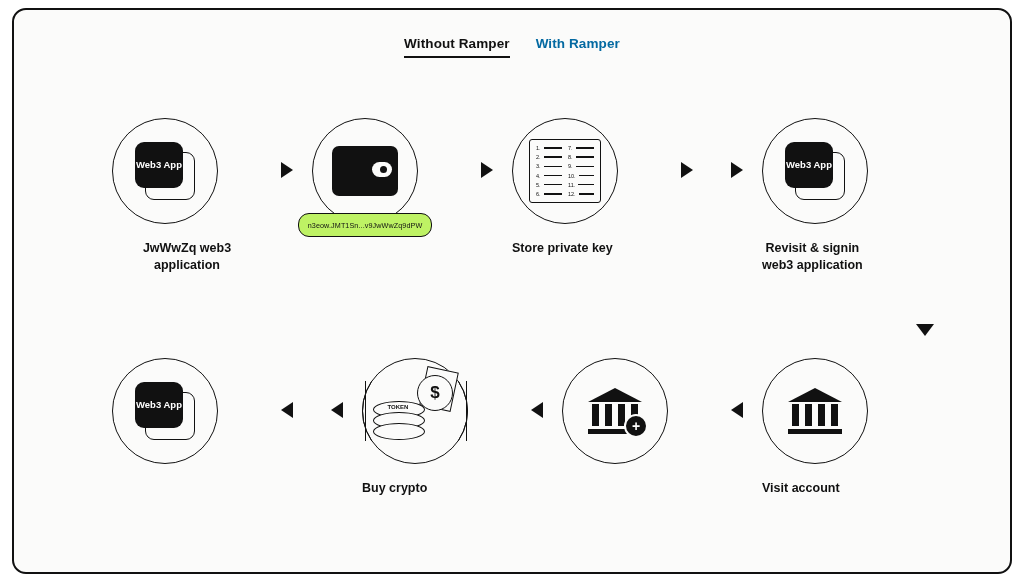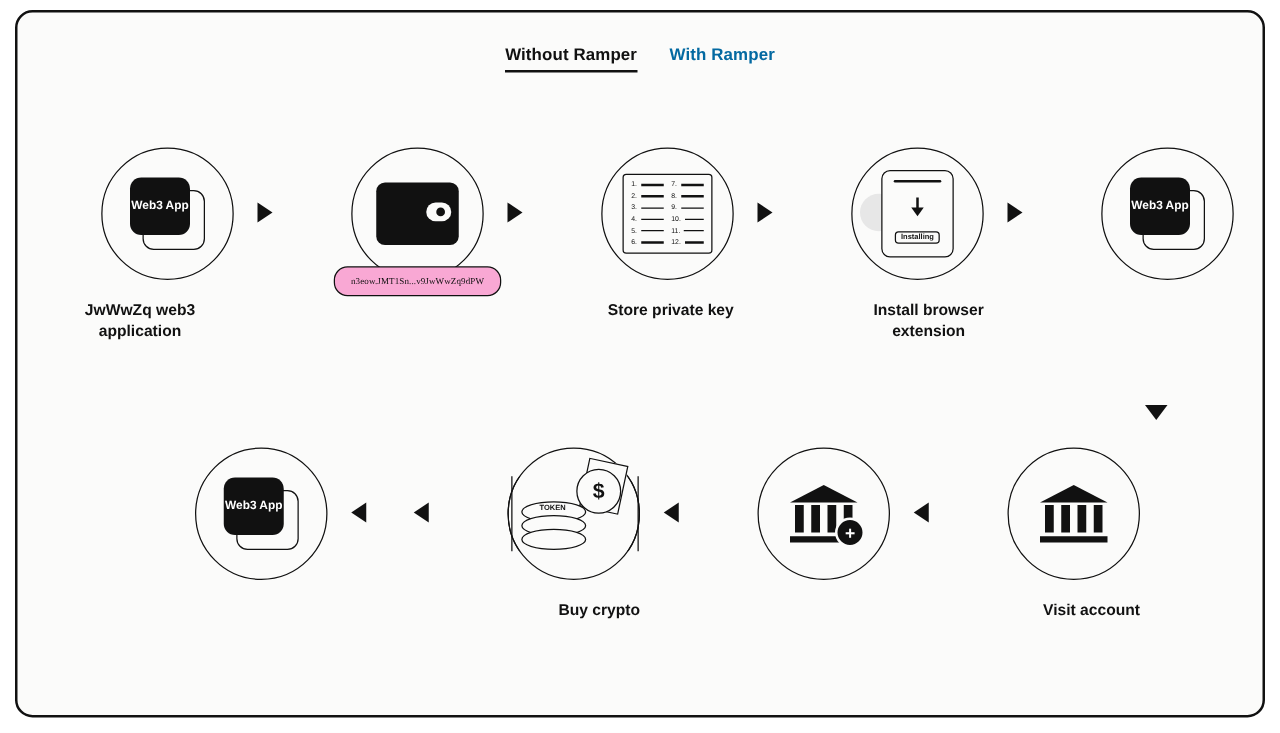--- a/index.html
+++ b/index.html
@@ -63,21 +63,21 @@
     justify-content: center;
     align-items: flex-start;
   }
   .row-1 { top: 108px; }
   .row-2 { top: 348px; }
 
   .step {
     width: 150px;
     display: flex;
     flex-direction: column;
-    align-items: flex-end;
+    align-items: flex-start;
   }
   .circle {
     width: 104px;
     height: 104px;
     border-radius: 50%;
     border: 1.6px solid #111111;
     background: #fbfbfa;
     position: relative;
     display: flex;
     align-items: center;
@@ -159,25 +159,25 @@
   .wallet-dot {
     position: absolute; right: 11px; top: 20px;
     width: 7px; height: 7px; border-radius: 50%;
     background: #111111;
   }
   .seed-pill {
     position: absolute;
     left: 50%; transform: translateX(-50%);
     bottom: -14px;
     width: 132px; height: 22px;
-    background: #f9a8d4;
+    background: #bef264;
     border: 1.4px solid #111111;
     border-radius: 11px;
     display: flex; align-items: center; justify-content: center;
-    font-size: 7.2px; font-family: Liberation Serif, serif;
+    font-size: 7.2px; font-family: Liberation Sans, sans-serif;
     color: #111111; letter-spacing: .1px;
   }
   
   .keylist {
     width: 72px; height: 64px;
     border: 1.5px solid #111111;
     border-radius: 3px;
     background: #fbfbfa;
     display: flex;
     padding: 5px 6px;
@@ -392,48 +392,35 @@
             </div>
           </div>
         </div>
         <div class="label">Store private key</div>
       </div>
 
       <div class="arrow">
           <div class="tri-right"></div>
         </div>
 
-      <div class="step">
-        <div class="circle">
-          <div class="gray-blob"></div>
-          <div class="browser">
-            <div class="browser-bar"></div>
-            <div class="dl-arrow">
-              <div class="shaft"></div>
-                <div class="head"></div>
-            </div>
-            <div class="installing">Installing</div>
-          </div>
-        </div>
-        <div class="label">Install browser
-extension</div>
-      </div>
 
       <div class="arrow">
           <div class="tri-right"></div>
         </div>
 
       <div class="step">
         <div class="circle">
           <div class="web3-stack">
             <div class="web3-back"></div>
             <div class="web3-front">Web3
 App</div>
           </div>
         </div>
+        <div class="label">Revisit &amp; signin
+web3 application</div>
       </div>
 
     </div>
 
     <div class="tri-down"></div>
 
     <div class="row row-2">
 
       <div class="step">
         <div class="circle">

